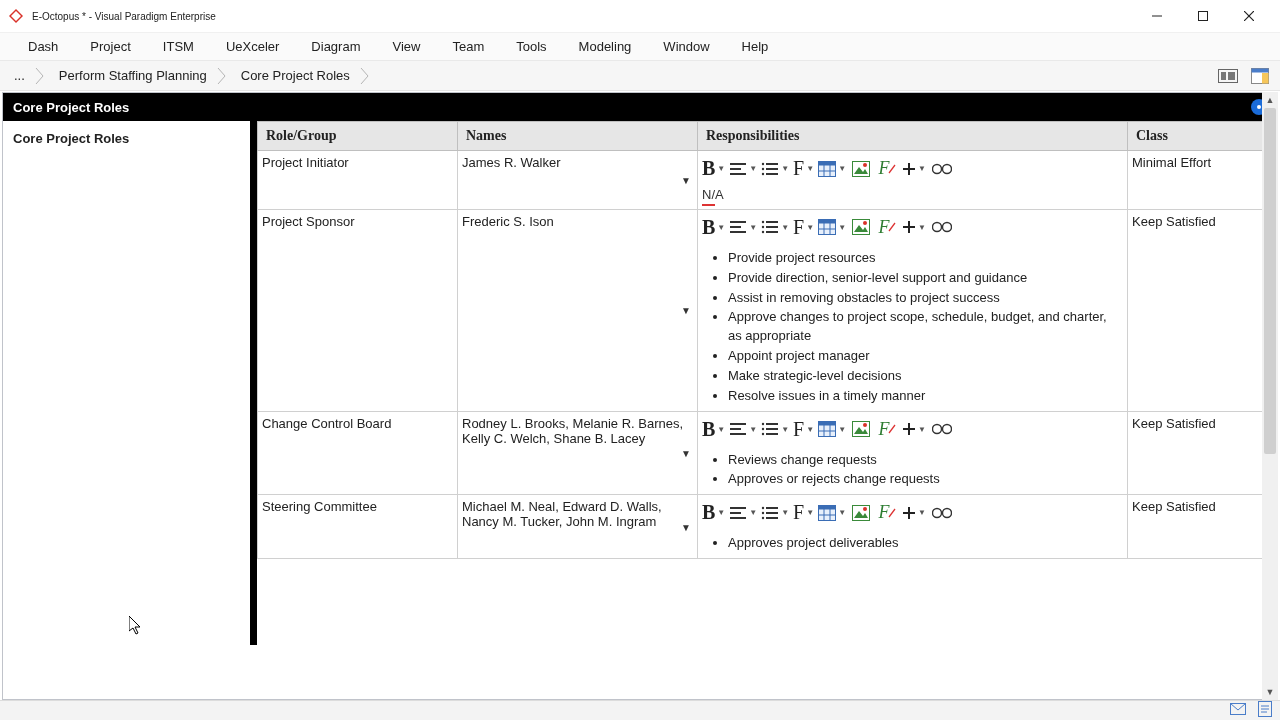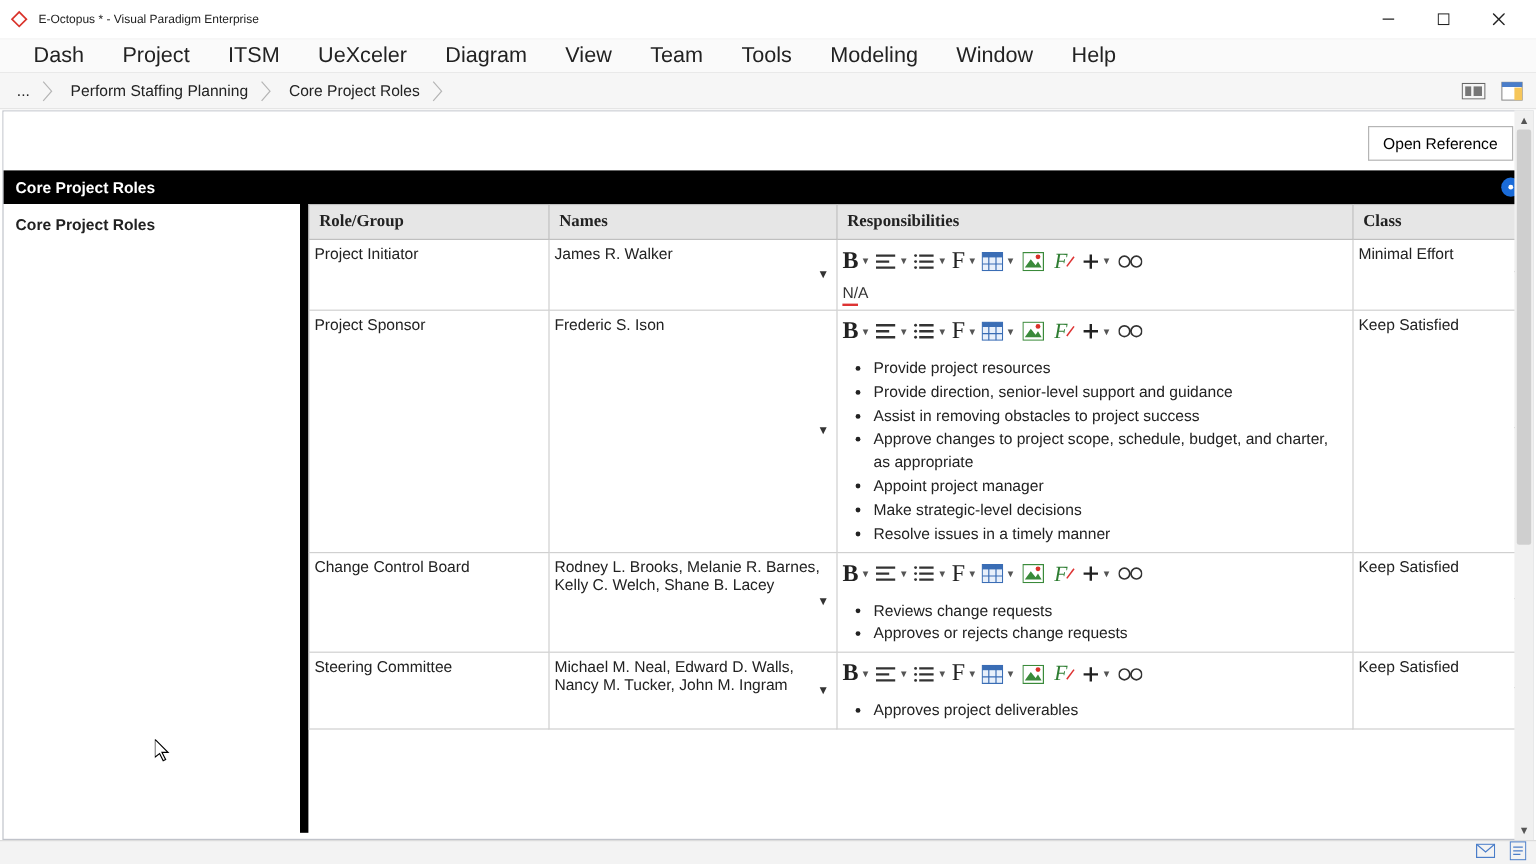--- a/index.html
+++ b/index.html
@@ -6,21 +6,21 @@
 body { font-family: "Segoe UI", Tahoma, sans-serif; font-size: 13px; color: #222; background: #fff; overflow: hidden; width: 1280px; height: 720px; position: relative; }
 
 
 .titlebar { height: 33px; display: flex; align-items: center; padding: 0 8px; background: #fff; border-bottom: 1px solid #f0f0f0; }
 .titlebar .app-ico { width: 16px; height: 16px; margin-right: 8px; }
 .titlebar .title { flex: 1; font-size: 10px; }
 .titlebar .winbtn { width: 46px; height: 33px; display: flex; align-items: center; justify-content: center; cursor: pointer; }
 
 
 .menubar { height: 28px; display: flex; align-items: center; padding: 0 12px; gap: 0; border-bottom: 1px solid #e9e9e9; background: #fafafa; }
-.menubar .item { padding: 4px 16px; cursor: pointer; font-size: 18px; }
+.menubar .item { padding: 4px 16px; cursor: pointer; font-size: 13px; }
 
 
 .breadrow { height: 30px; display: flex; align-items: center; padding: 0 6px; border-bottom: 1px solid #e5e5e5; background: #f6f6f6; }
 .crumb { display: inline-flex; align-items: center; height: 24px; margin-right: 0; cursor: pointer; }
 .crumb .label { padding: 0 10px 0 14px; font-size: 13px; color: #222; }
 .crumb .chev { width: 10px; }
 .crumb .chev svg { display: block; }
 .crumb.first .label { padding-left: 8px; }
 .breadrow .spacer { flex: 1; }
 .breadrow .ticon { width: 28px; height: 24px; display: flex; align-items: center; justify-content: center; cursor: pointer; margin-left: 4px; }
@@ -150,23 +150,20 @@
   <div class="ticon">
       <svg width="18" height="16">
         <rect x="0.5" y="0.5" width="17" height="15" fill="#fff" stroke="#888"></rect>
         <rect x="0.5" y="0.5" width="17" height="4" fill="#4a7dc9"></rect>
         <rect x="11" y="5" width="6.5" height="10.5" fill="#f6c65a"></rect>
       </svg>
     </div>
 </div>
 
 <div class="content">
-  <div class="openRefRow">
-    <button class="openRef">Open Reference</button>
-  </div>
   <div class="blackhdr">
     <span>Core Project Roles</span>
     <span class="sp"></span>
     <span class="pin">
         <svg width="10" height="10">
           <circle cx="5" cy="5" r="2" fill="#fff"></circle>
         </svg>
       </span>
   </div>
   <div class="twocol">

